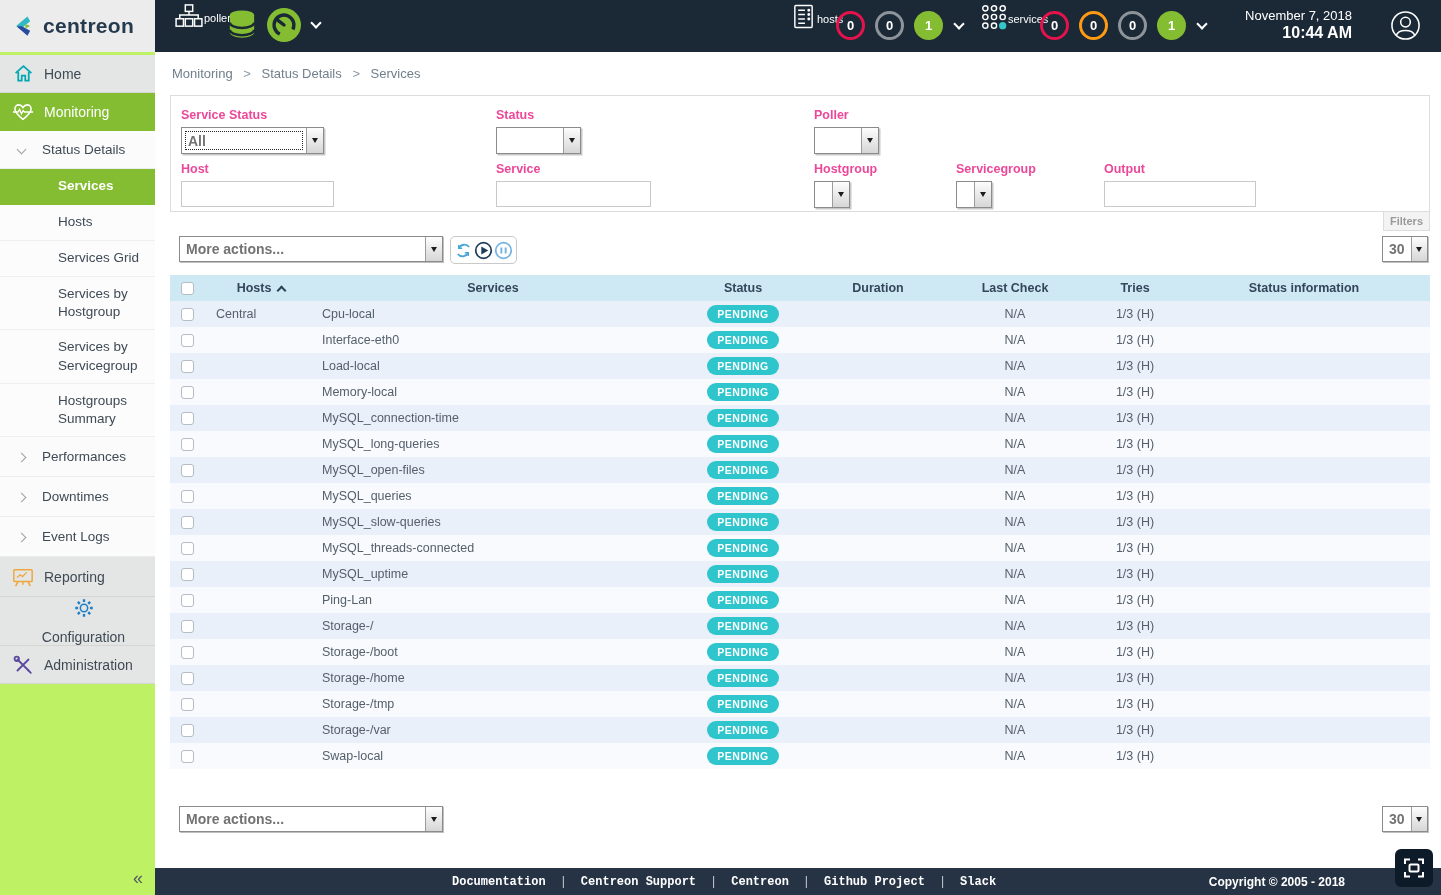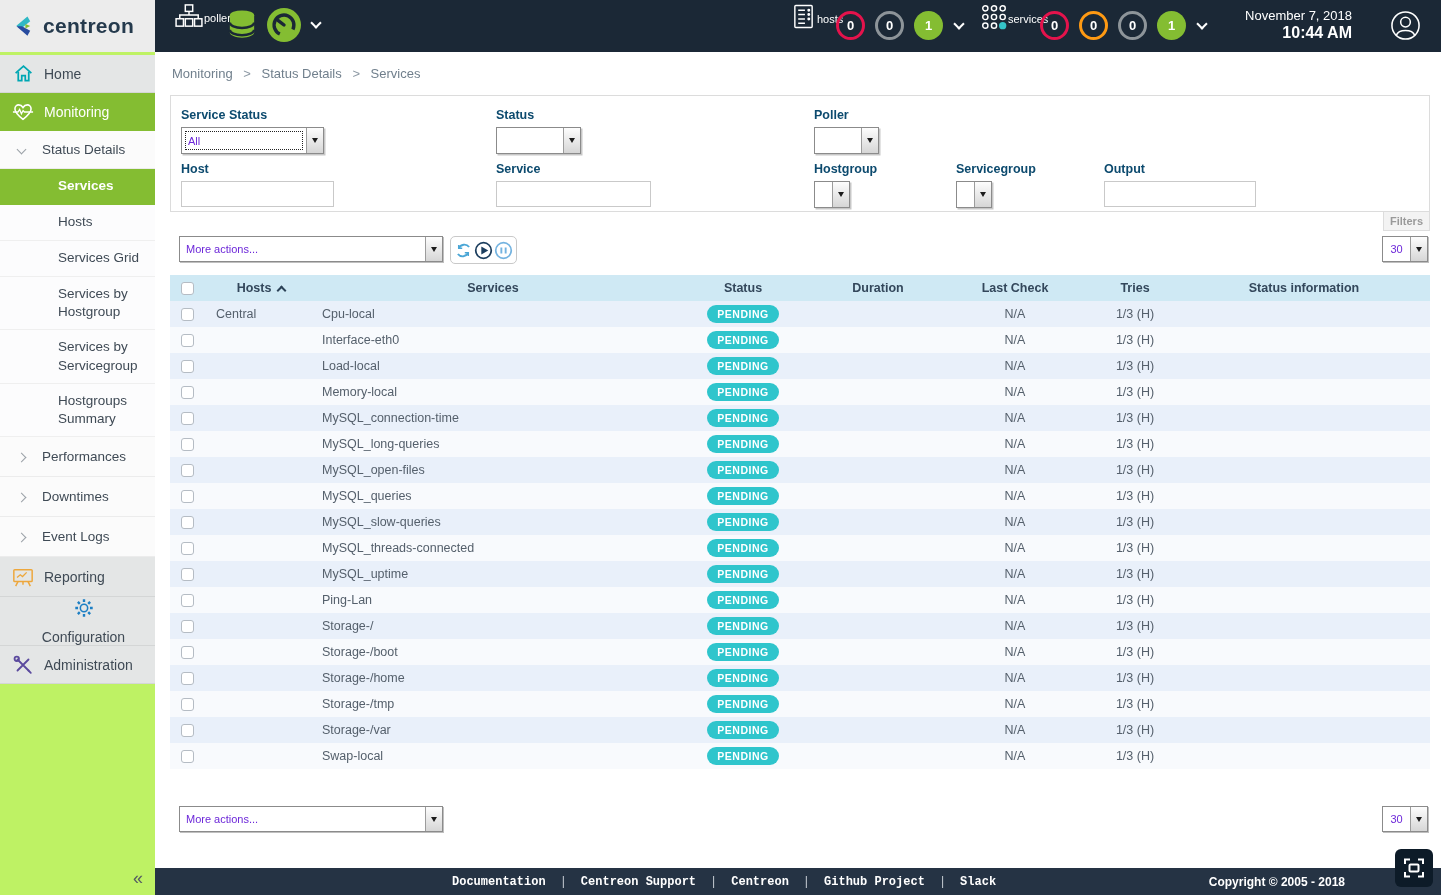--- a/index.html
+++ b/index.html
@@ -40,24 +40,24 @@
   .side-icon { width:22px; display:flex; justify-content:center; }
 
   
   .content { position:absolute; top:52px; left:155px; right:0; bottom:0; background:#fff; }
   .breadcrumb { position:absolute; top:14px; left:17px; font-size:13px; color:#707f8c; }
   .breadcrumb .bc-item { cursor:pointer; }
   .breadcrumb .bc-sep { margin:0 7px; color:#8d99a4; }
 
   
   .filter-card { position:absolute; top:43px; left:15px; right:11px; height:117px; background:#fff; border:1px solid #dcdcdc; }
-  .f-label { position:absolute; font-size:12.5px; font-weight:700; color:#0c4a6e; }
+  .f-label { position:absolute; font-size:12.5px; font-weight:700; color:#ec4899; }
   .f-input { position:absolute; height:26px; border:1px solid #c9c9c9; background:#fff; font-size:13px; padding:0 5px; font-family:"Liberation Sans",sans-serif; color:#333; }
   .csel { position:absolute; height:27px; background:#fff; border:1px solid #8b8b8b; box-shadow:1.5px 1.5px 0 rgba(0,0,0,.22); display:flex; cursor:pointer; }
-  .csel .val { flex:1; display:flex; align-items:center; padding:0 6px; font-size:11px; color:#6d28d9; }
+  .csel .val { flex:1; display:flex; align-items:center; padding:0 6px; font-size:14px; color:#737373;font-weight:bold; }
   .csel.focused .val { outline:1px dotted #222; outline-offset:-4px; }
   .csel .arr { width:17px; border-left:1px solid #9c9c9c; background:linear-gradient(#fdfdfd,#d6d6d6); display:flex; align-items:center; justify-content:center; }
   .tri { width:0; height:0; border-left:3.5px solid transparent; border-right:3.5px solid transparent; border-top:5px solid #1c1c1c; }
   .filters-tab { position:absolute; top:160px; right:11px; width:47px; height:19px; background:#f3f3f3; border:1px solid #ddd; border-top:none; color:#9a9a9a; font-size:11px; font-weight:700; display:flex; align-items:center; justify-content:center; }
 
   
   .csel.toolbar-sel { box-shadow:1px 1px 0 rgba(0,0,0,.25); height:26px; }
   .icon-group { position:absolute; left:295px; width:67px; height:28px; border:1px solid #c9c9c9; border-radius:5px; background:#fff; display:flex; align-items:center; justify-content:space-around; padding:0 3px; }
   .icon-group span { display:flex; cursor:pointer; }
   .toolbar-top-y { top:184px; }

